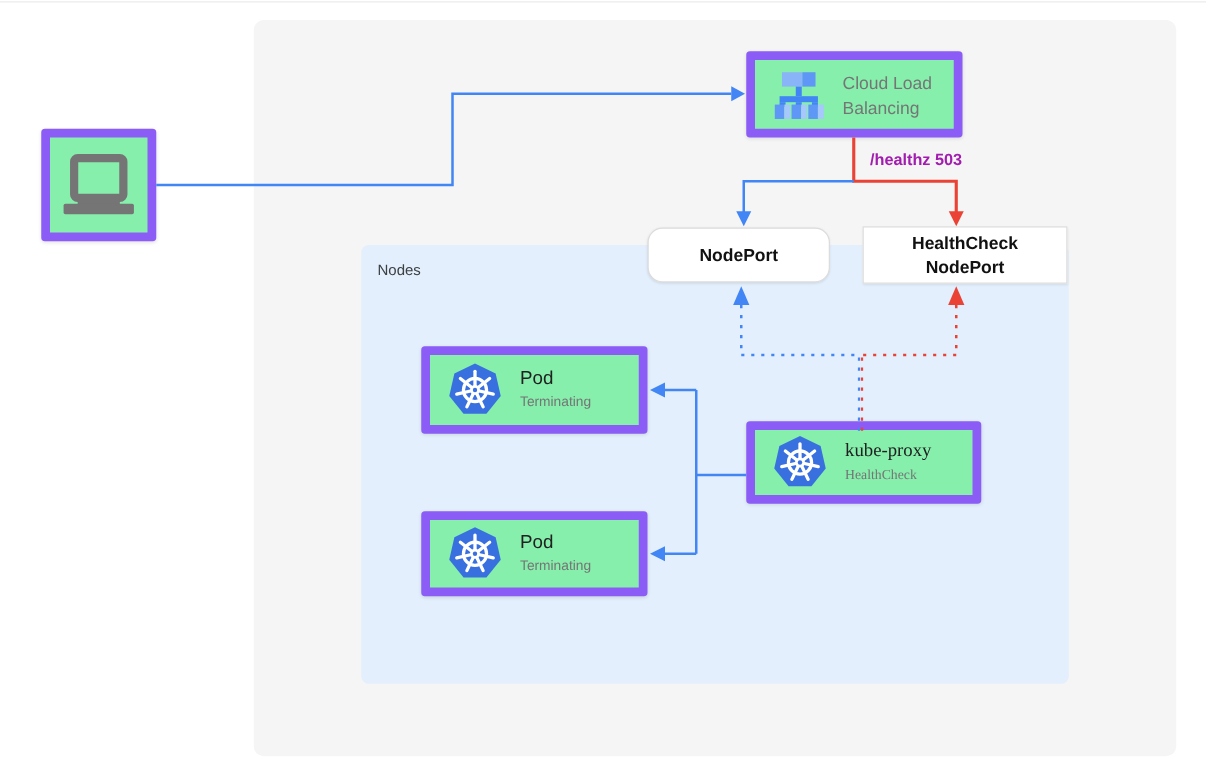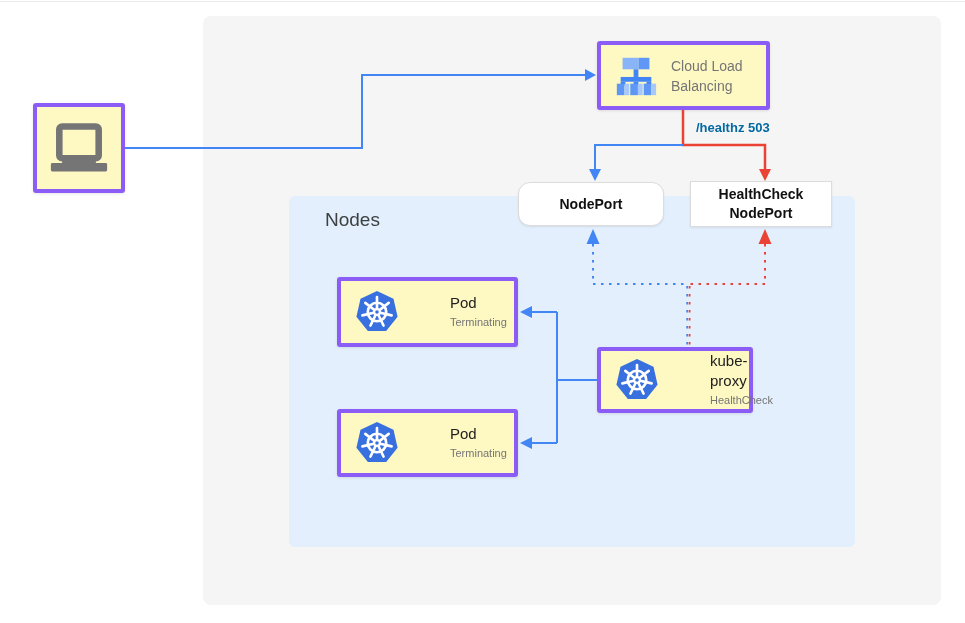--- a/index.html
+++ b/index.html
@@ -31,29 +31,29 @@
 
   .nodes-panel {
     position: absolute;
     left: 289px; top: 196px;
     width: 566px; height: 351px;
     background: #e3effc;
     border-radius: 6px;
   }
   .nodes-label {
     position: absolute;
-    left: 325px; top: 209px;
-    font-size: 19px;
+    left: 302px; top: 209px;
+    font-size: 12px;
     color: #3c4043;
   }
 
   .card {
     position: absolute;
-    background: #fef9c3;
-    border: 4px solid #8b5cf6;
+    background: #86efac;
+    border: 7px solid #8b5cf6;
     border-radius: 3px;
     box-shadow: 0 1px 3px rgba(0,0,0,0.10);
     display: flex;
     align-items: center;
   }
 
   .laptop-card {
     left: 33px; top: 103px;
     width: 92px; height: 90px;
     justify-content: center;
@@ -79,37 +79,37 @@
     box-shadow: 0 1px 2px rgba(0,0,0,0.08);
     display: flex;
     align-items: center;
     justify-content: center;
     text-align: center;
     font-size: 14px;
     font-weight: bold;
     color: #111111;
   }
   .nodeport-box { left: 518px; top: 182px; width: 146px; height: 44px; border-radius: 12px; }
-  .healthcheck-box { left: 690px; top: 181px; width: 142px; height: 46px; line-height: 19px; padding: 0 8px; }
-
-  .k8s-card { padding-left: 14px; gap: 37px; }
+  .healthcheck-box { left: 690px; top: 181px; width: 164px; height: 46px; line-height: 19px; padding: 0 8px; }
+
+  .k8s-card { padding-left: 14px; }
   .pod1-card { left: 337px; top: 277px; width: 181px; height: 70px; }
   .pod2-card { left: 337px; top: 409px; width: 181px; height: 68px; }
-  .kubeproxy-card { left: 597px; top: 347px; width: 156px; height: 66px; }
+  .kubeproxy-card { left: 597px; top: 337px; width: 188px; height: 66px; font-family: Liberation Serif, serif; }
 
   .k8s-texts { margin-left: 14px; }
   .card-title { font-size: 15px; color: #212121; line-height: 20px; }
   .card-subtitle { font-size: 11px; color: #757575; line-height: 19px; }
 
   .healthz-label {
     position: absolute;
     left: 696px; top: 120px;
     font-size: 13px;
     font-weight: bold;
-    color: #0369a1;
+    color: #a21caf;
   }
 
   .arrows {
     position: absolute;
     left: 0; top: 0;
     width: 965px; height: 623px;
     pointer-events: none;
   }
 
   .icon { flex: 0 0 auto; display: block; }

